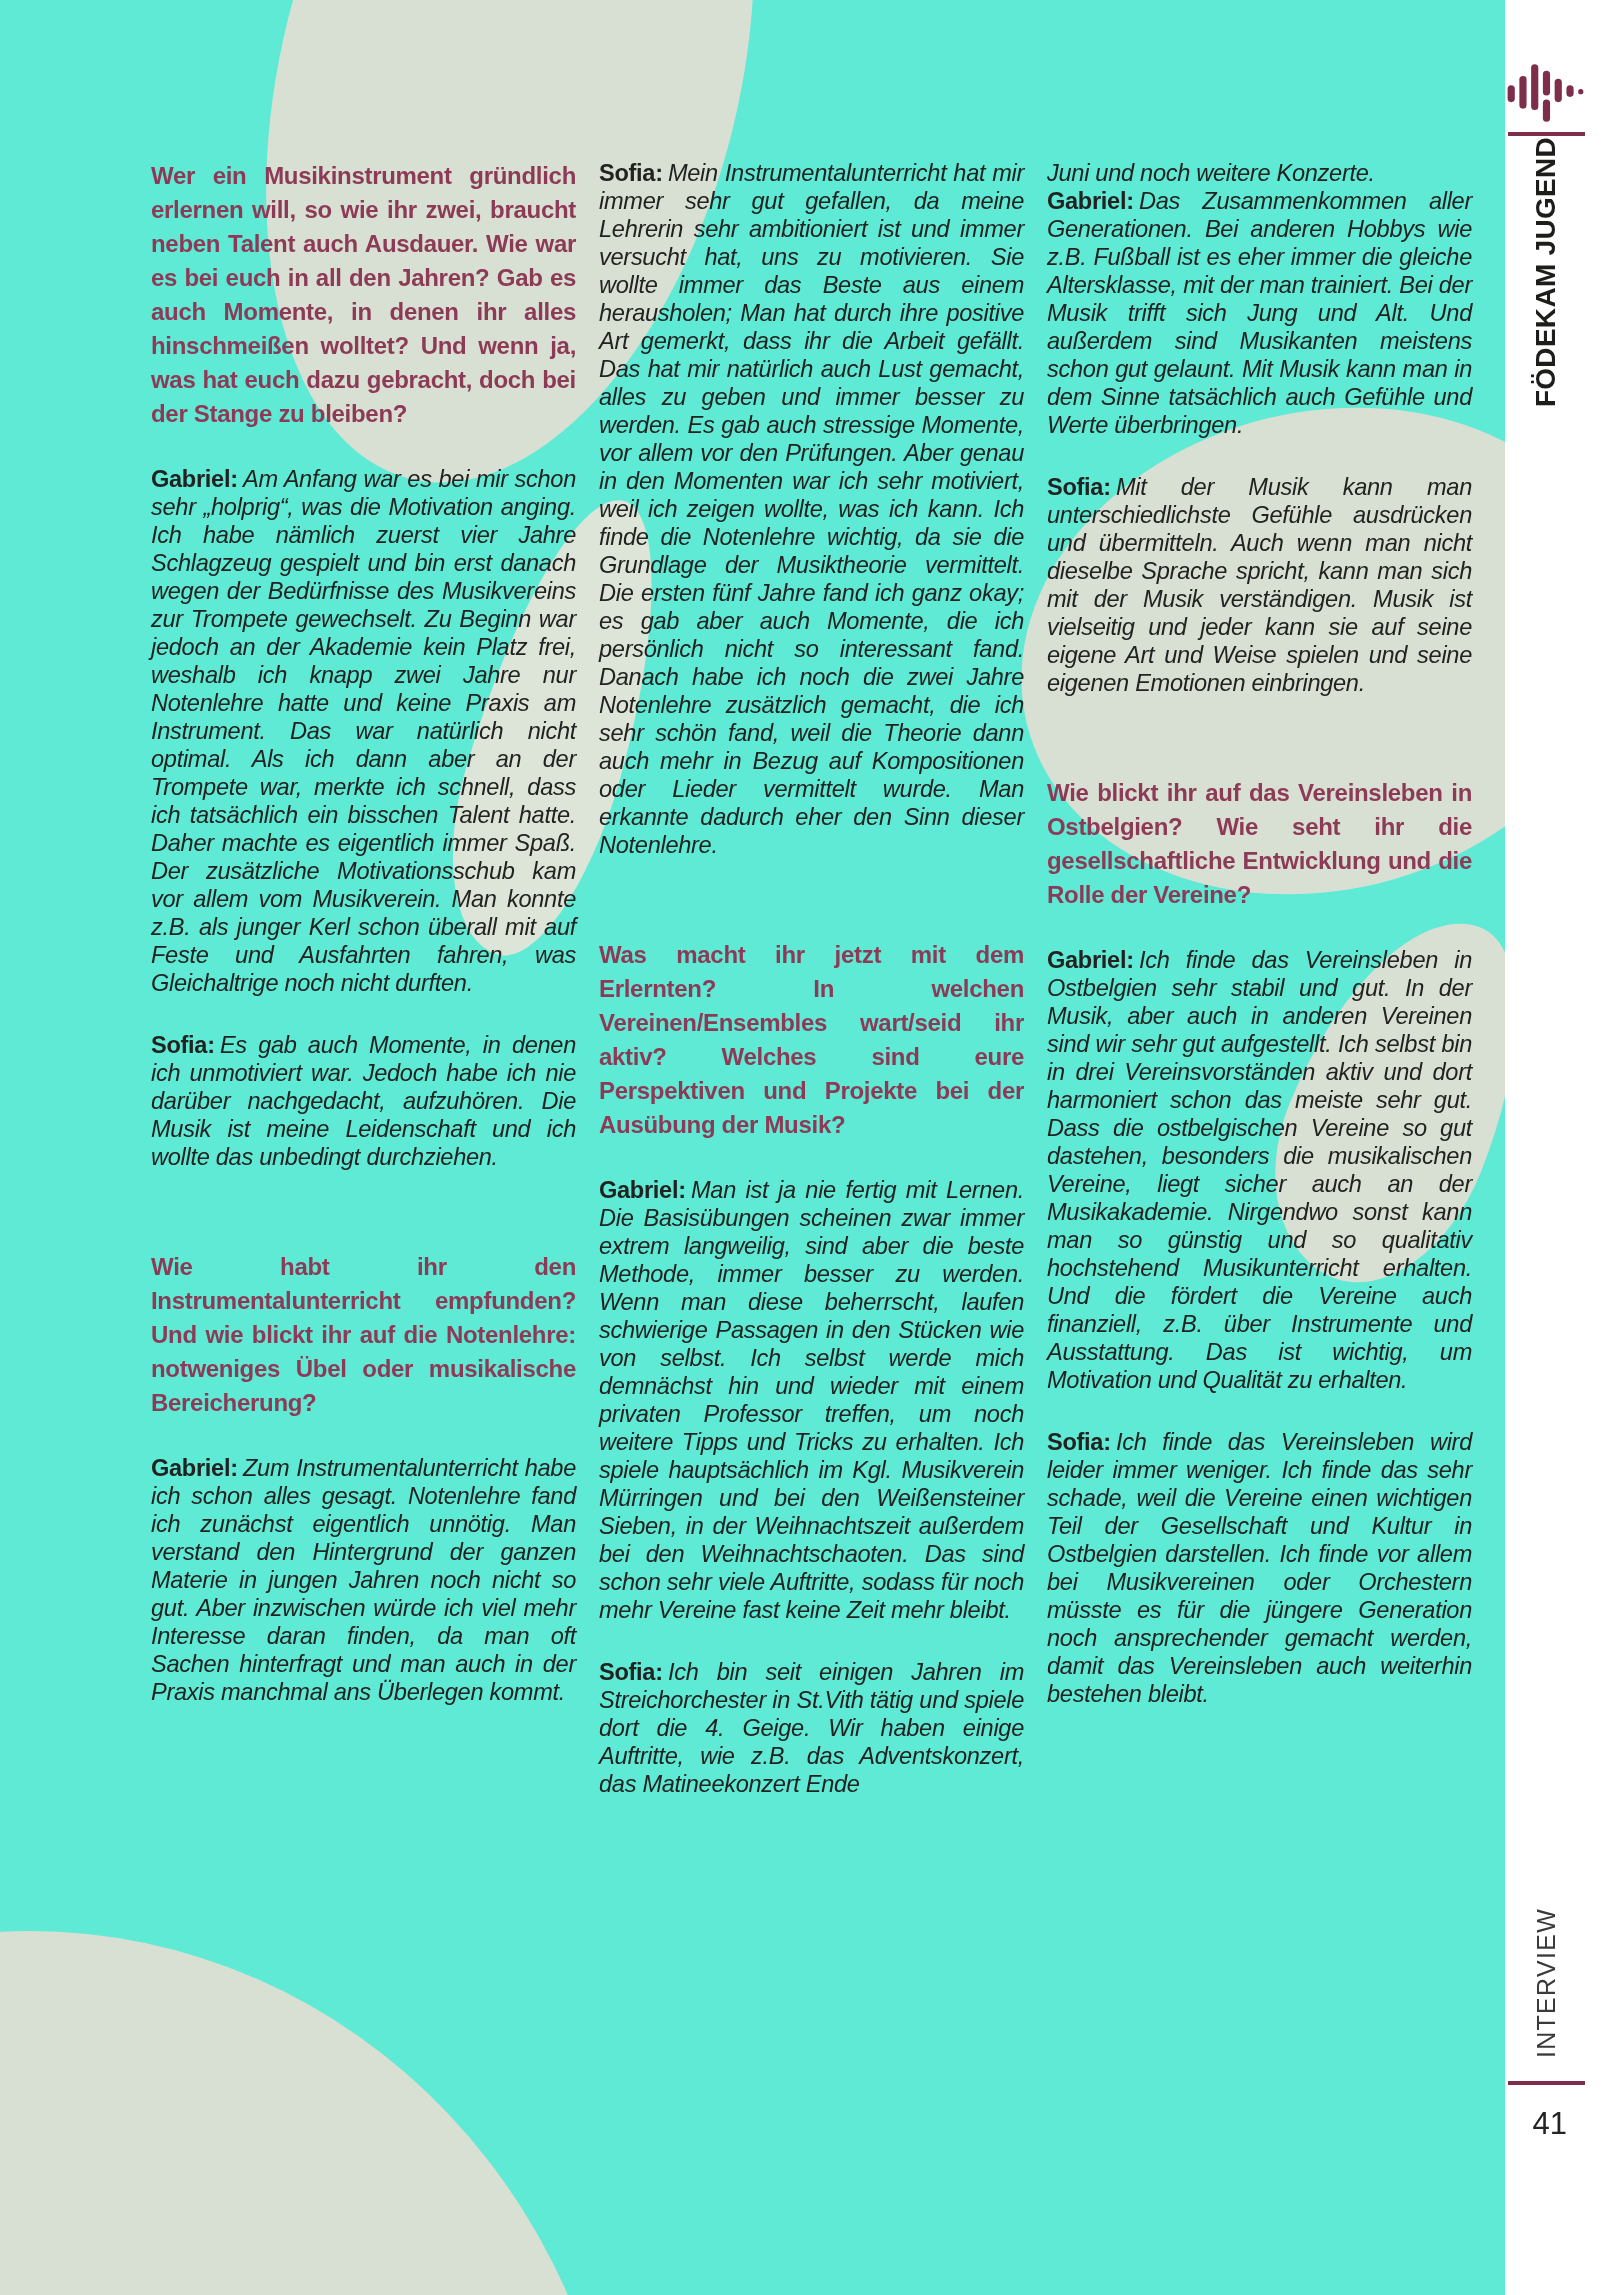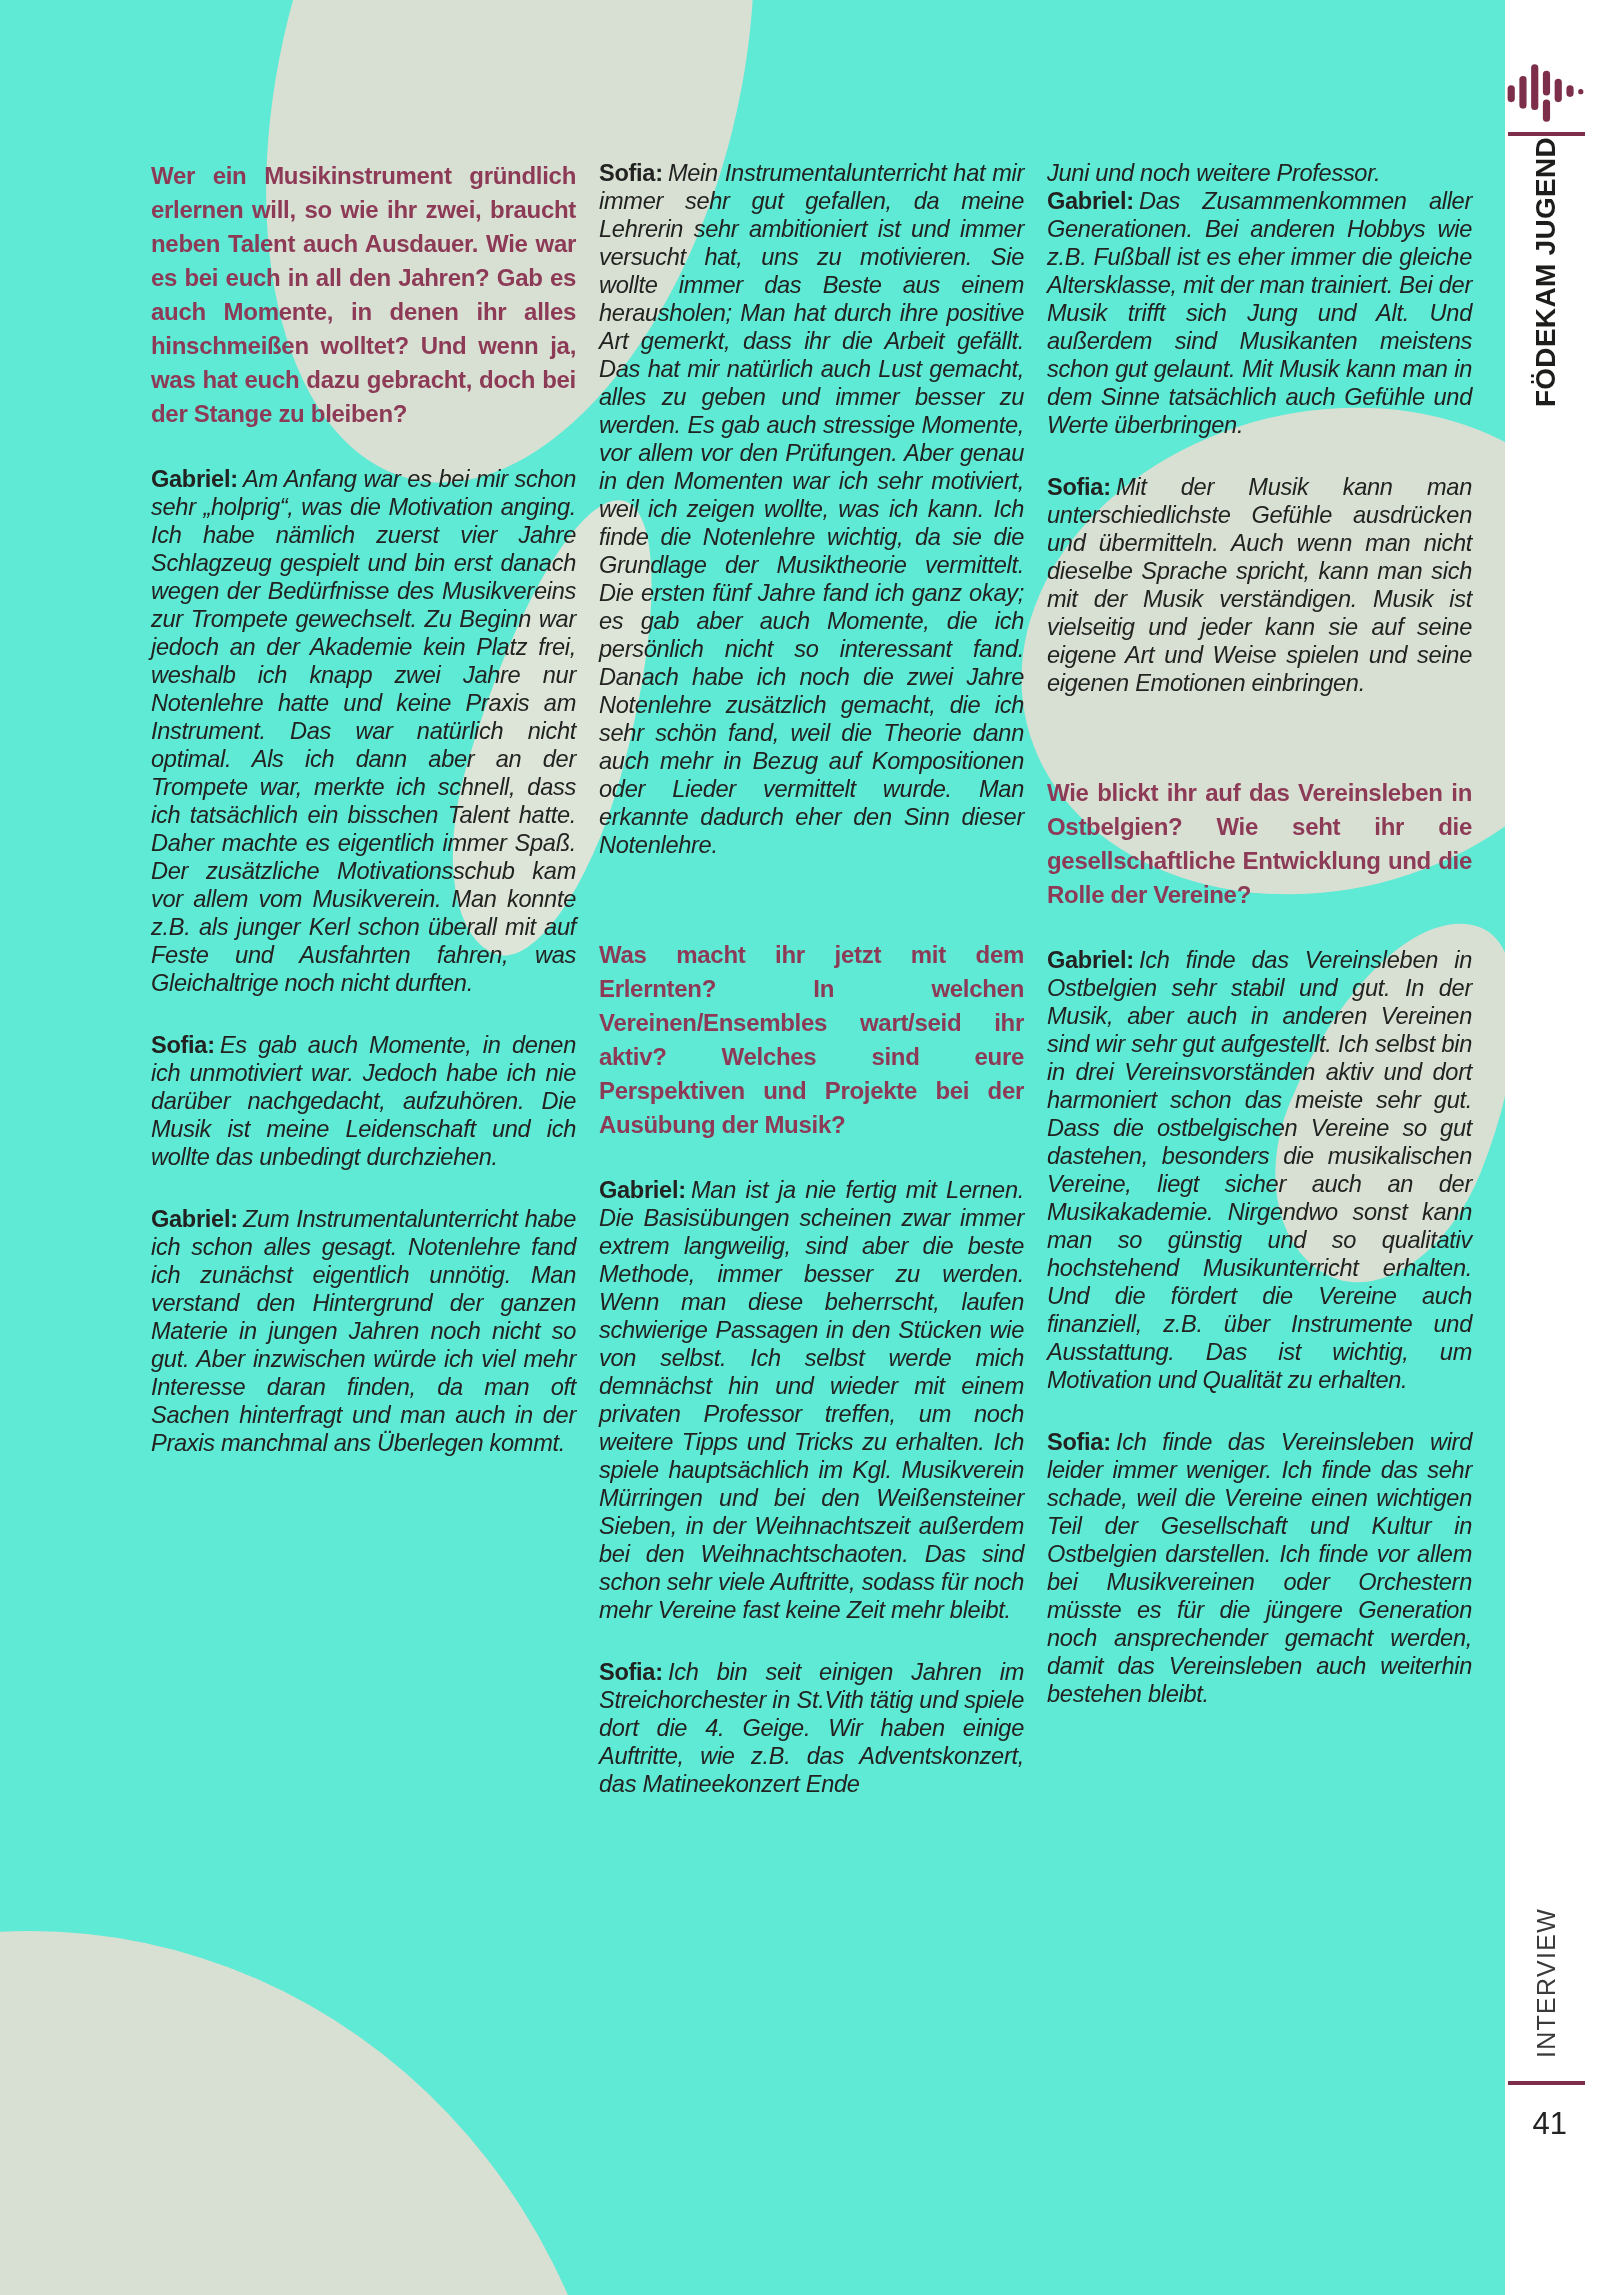--- a/index.html
+++ b/index.html
@@ -62,32 +62,33 @@
   <div class="blob blob-c"></div>
   <div class="blob blob-d"></div>
   <div class="blob blob-e"></div>
 
   <div class="content">
 
     <div class="col">
       <p class="q first">Wer ein Musikinstrument gründlich erlernen will, so wie ihr zwei, braucht neben Talent auch Ausdauer. Wie war es bei euch in all den Jahren? Gab es auch Momente, in denen ihr alles hinschmeißen wolltet? Und wenn ja, was hat euch dazu gebracht, doch bei der Stange zu bleiben?</p>
       <p class="a"><span class="sp">Gabriel:</span><span>Am Anfang war es bei mir schon sehr „holprig“, was die Motivation anging. Ich habe nämlich zuerst vier Jahre Schlagzeug gespielt und bin erst danach wegen der Bedürfnisse des Musikvereins zur Trompete gewechselt. Zu Beginn war jedoch an der Akademie kein Platz frei, weshalb ich knapp zwei Jahre nur Notenlehre hatte und keine Praxis am Instrument. Das war natürlich nicht optimal. Als ich dann aber an der Trompete war, merkte ich schnell, dass ich tatsächlich ein bisschen Talent hatte. Daher machte es eigentlich immer Spaß. Der zusätzliche Motivationsschub kam vor allem vom Musikverein. Man konnte z.B. als junger Kerl schon überall mit auf Feste und Ausfahrten fahren, was Gleichaltrige noch nicht durften.</span></p>
       <p class="a"><span class="sp">Sofia:</span><span>Es gab auch Momente, in denen ich unmotiviert war. Jedoch habe ich nie darüber nachgedacht, aufzuhören. Die Musik ist meine Leidenschaft und ich wollte das unbedingt durchziehen.</span></p>
+      <p class="q">Wie habt ihr den Instrumentalunterricht empfunden? Und wie blickt ihr auf die Notenlehre: notweniges Übel oder musikalische Bereicherung?</p>
       <p class="a"><span class="sp">Gabriel:</span><span>Zum Instrumentalunterricht habe ich schon alles gesagt. Notenlehre fand ich zunächst eigentlich unnötig. Man verstand den Hintergrund der ganzen Materie in jungen Jahren noch nicht so gut. Aber inzwischen würde ich viel mehr Interesse daran finden, da man oft Sachen hinterfragt und man auch in der Praxis manchmal ans Überlegen kommt.</span></p>
     </div>
 
     <div class="col">
       <p class="a first"><span class="sp">Sofia:</span><span>Mein Instrumentalunterricht hat mir immer sehr gut gefallen, da meine Lehrerin sehr ambitioniert ist und immer versucht hat, uns zu motivieren. Sie wollte immer das Beste aus einem herausholen; Man hat durch ihre positive Art gemerkt, dass ihr die Arbeit gefällt. Das hat mir natürlich auch Lust gemacht, alles zu geben und immer besser zu werden. Es gab auch stressige Momente, vor allem vor den Prüfungen. Aber genau in den Momenten war ich sehr motiviert, weil ich zeigen wollte, was ich kann. Ich finde die Notenlehre wichtig, da sie die Grundlage der Musiktheorie vermittelt. Die ersten fünf Jahre fand ich ganz okay; es gab aber auch Momente, die ich persönlich nicht so interessant fand. Danach habe ich noch die zwei Jahre Notenlehre zusätzlich gemacht, die ich sehr schön fand, weil die Theorie dann auch mehr in Bezug auf Kompositionen oder Lieder vermittelt wurde. Man erkannte dadurch eher den Sinn dieser Notenlehre.</span></p>
       <p class="q">Was macht ihr jetzt mit dem Erlernten? In welchen Vereinen/Ensembles wart/seid ihr aktiv? Welches sind eure Perspektiven und Projekte bei der Ausübung der Musik?</p>
       <p class="a"><span class="sp">Gabriel:</span><span>Man ist ja nie fertig mit Lernen. Die Basisübungen scheinen zwar immer extrem langweilig, sind aber die beste Methode, immer besser zu werden. Wenn man diese beherrscht, laufen schwierige Passagen in den Stücken wie von selbst. Ich selbst werde mich demnächst hin und wieder mit einem privaten Professor treffen, um noch weitere Tipps und Tricks zu erhalten. Ich spiele hauptsächlich im Kgl. Musikverein Mürringen und bei den Weißensteiner Sieben, in der Weihnachtszeit außerdem bei den Weihnachtschaoten. Das sind schon sehr viele Auftritte, sodass für noch mehr Vereine fast keine Zeit mehr bleibt.</span></p>
       <p class="a"><span class="sp">Sofia:</span><span>Ich bin seit einigen Jahren im Streichorchester in St.Vith tätig und spiele dort die 4. Geige. Wir haben einige Auftritte, wie z.B. das Adventskonzert, das Matineekonzert Ende</span></p>
     </div>
 
     <div class="col">
-      <p class="a first" style="margin-bottom:0;"><span>Juni und noch weitere Professor.</span></p>
+      <p class="a first" style="margin-bottom:0;"><span>Juni und noch weitere Konzerte.</span></p>
       <p class="a"><span class="sp">Gabriel:</span><span>Das Zusammenkommen aller Generationen. Bei anderen Hobbys wie z.B. Fußball ist es eher immer die gleiche Altersklasse, mit der man trainiert. Bei der Musik trifft sich Jung und Alt. Und außerdem sind Musikanten meistens schon gut gelaunt. Mit Musik kann man in dem Sinne tatsächlich auch Gefühle und Werte überbringen.</span></p>
       <p class="a"><span class="sp">Sofia:</span><span>Mit der Musik kann man unterschiedlichste Gefühle ausdrücken und übermitteln. Auch wenn man nicht dieselbe Sprache spricht, kann man sich mit der Musik verständigen. Musik ist vielseitig und jeder kann sie auf seine eigene Art und Weise spielen und seine eigenen Emotionen einbringen.</span></p>
       <p class="q">Wie blickt ihr auf das Vereinsleben in Ostbelgien? Wie seht ihr die gesellschaftliche Entwicklung und die Rolle der Vereine?</p>
       <p class="a"><span class="sp">Gabriel:</span><span>Ich finde das Vereinsleben in Ostbelgien sehr stabil und gut. In der Musik, aber auch in anderen Vereinen sind wir sehr gut aufgestellt. Ich selbst bin in drei Vereinsvorständen aktiv und dort harmoniert schon das meiste sehr gut. Dass die ostbelgischen Vereine so gut dastehen, besonders die musikalischen Vereine, liegt sicher auch an der Musikakademie. Nirgendwo sonst kann man so günstig und so qualitativ hochstehend Musikunterricht erhalten. Und die fördert die Vereine auch finanziell, z.B. über Instrumente und Ausstattung. Das ist wichtig, um Motivation und Qualität zu erhalten.</span></p>
       <p class="a"><span class="sp">Sofia:</span><span>Ich finde das Vereinsleben wird leider immer weniger. Ich finde das sehr schade, weil die Vereine einen wichtigen Teil der Gesellschaft und Kultur in Ostbelgien darstellen. Ich finde vor allem bei Musikvereinen oder Orchestern müsste es für die jüngere Generation noch ansprechender gemacht werden, damit das Vereinsleben auch weiterhin bestehen bleibt.</span></p>
     </div>
 
   </div>
 
   <div class="sidebar">

